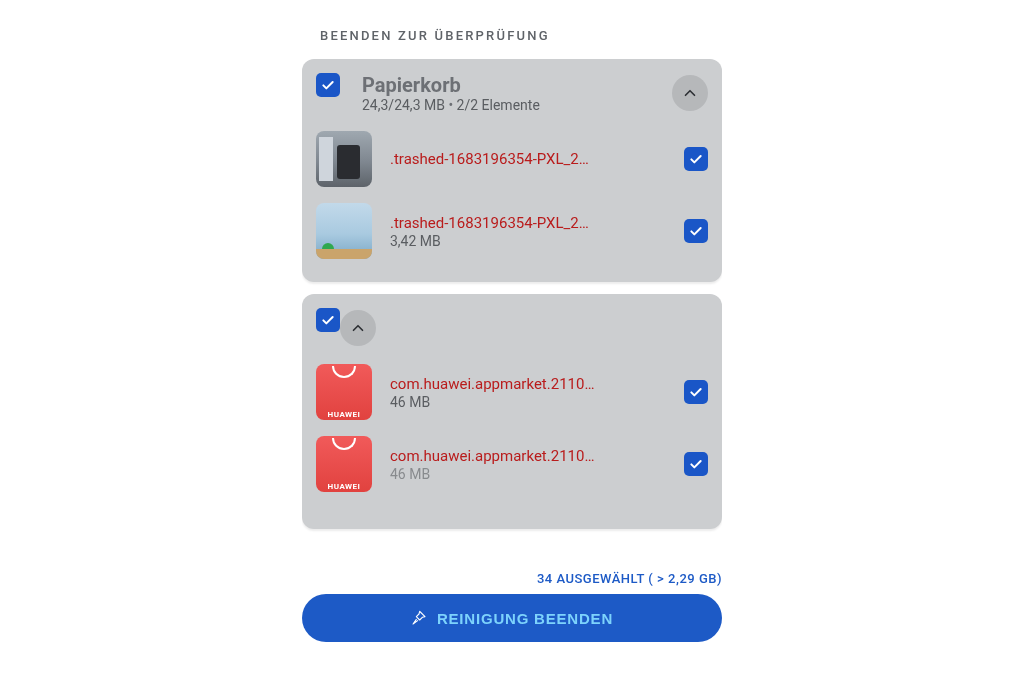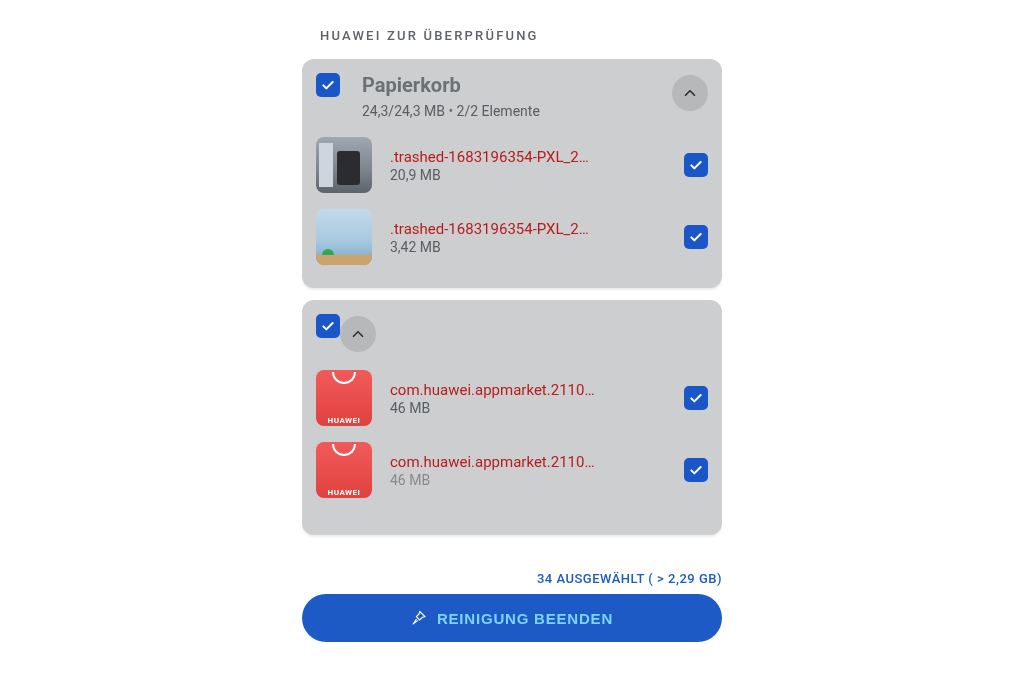--- a/index.html
+++ b/index.html
@@ -50,21 +50,21 @@
   .chk svg { width: 16px; height: 16px; }
   .head-text { flex: 1 1 auto; margin-left: 22px; }
   .head-title {
     font-size: 20px;
     font-weight: 700;
     color: #6d7075;
   }
   .head-sub {
     font-size: 14px;
     color: #5a5d61;
-    margin-top: 6px;
+    margin-top: 0;
   }
   .head-sub .sep { color: #6b6e73; }
   .chevron {
     width: 36px;
     height: 36px;
     border-radius: 50%;
     background: #b6b8ba;
     display: flex;
     align-items: center;
     justify-content: center;
@@ -187,21 +187,21 @@
     cursor: pointer;
   }
   .broom { width: 16px; height: 16px; }
   .scroll-window { height: 500px; overflow: hidden; }
 </style>
 </head>
 <body>
 
 <div class="wrap">
 
-  <div class="section-title">HUAWEI ZUR ÜBERPRÜFUNG</div>
+  <div class="section-title">BEENDEN ZUR ÜBERPRÜFUNG</div>
 
   <div class="scroll-window">
 
     <div class="card">
       <div class="card-header">
         <div class="chk">
           <svg viewBox="0 0 24 24">
               <path d="M5 12.5l4.5 4.5L19 7.5" fill="none" stroke="#fff" stroke-width="3" stroke-linecap="round" stroke-linejoin="round"></path>
             </svg>
         </div>
@@ -215,21 +215,20 @@
           <svg viewBox="0 0 24 24">
               <path d="M6 15l6-6 6 6" fill="none" stroke-width="2.2" stroke-linecap="round" stroke-linejoin="round"></path>
             </svg>
         </div>
       </div>
 
       <div class="item">
         <div class="thumb thumb-trash1"></div>
         <div class="item-body">
           <div class="item-name">.trashed-1683196354-PXL_2…</div>
-          <div class="item-size">20,9 MB</div>
         </div>
         <div class="chk item-chk">
           <svg viewBox="0 0 24 24">
               <path d="M5 12.5l4.5 4.5L19 7.5" fill="none" stroke="#fff" stroke-width="3" stroke-linecap="round" stroke-linejoin="round"></path>
             </svg>
         </div>
       </div>
 
       <div class="item">
         <div class="thumb thumb-trash2"></div>

